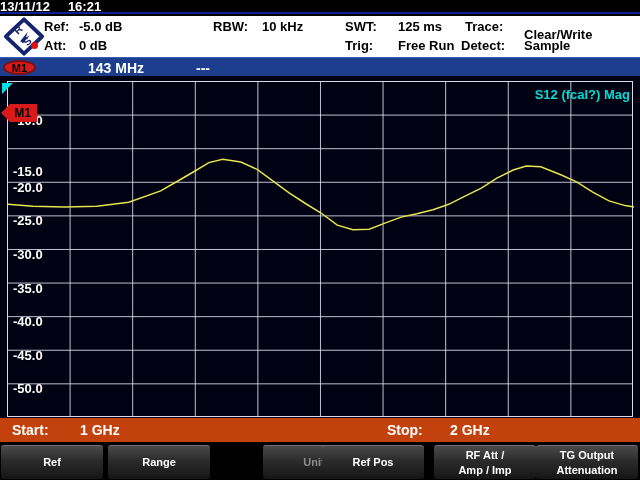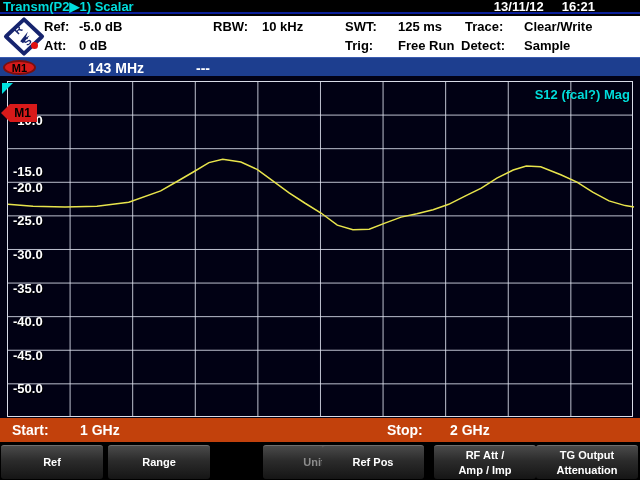--- a/index.html
+++ b/index.html
@@ -52,21 +52,20 @@
     font-weight:bold;font-size:11px;line-height:15px;white-space:pre-line;
     display:flex;align-items:center;justify-content:center;text-align:center;cursor:pointer;padding:0;}
   .softkey.disabled{color:#8c8c8c;margin-left:48px;}
 </style>
 </head>
 <body>
 
 <div id="screen">
 
   <div class="titlebar">
-    <span class="ttl">Transm(P2▶1) Scalar</span>
     <span class="dt">
       <span>13/11/12</span>
       <span>16:21</span>
     </span>
   </div>
 
   <div class="header">
     <svg class="logo" viewBox="0 0 44 42">
       <path d="M22 3 L41 21 L22 39 L3 21 Z" fill="#fff" stroke="#16246e" stroke-width="4" stroke-linejoin="round"></path>
       <text x="13" y="19" font-size="11" font-weight="bold" fill="#16246e" transform="rotate(-45 15 16)">R</text>
@@ -78,21 +77,21 @@
     <span class="hitem" style="left:79px;top:3px">-5.0 dB</span>
     <span class="hitem" style="left:44px;top:22px">Att:</span>
     <span class="hitem" style="left:79px;top:22px">0 dB</span>
     <span class="hitem" style="left:213px;top:3px">RBW:</span>
     <span class="hitem" style="left:262px;top:3px">10 kHz</span>
     <span class="hitem" style="left:345px;top:3px">SWT:</span>
     <span class="hitem" style="left:398px;top:3px">125 ms</span>
     <span class="hitem" style="left:345px;top:22px">Trig:</span>
     <span class="hitem" style="left:398px;top:22px">Free Run</span>
     <span class="hitem" style="left:465px;top:3px">Trace:</span>
-    <span class="hitem" style="left:524px;top:3px">Clear/Write</span>
+    <span class="hitem" style="left:524px;top:11px">Clear/Write</span>
     <span class="hitem" style="left:461px;top:22px">Detect:</span>
     <span class="hitem" style="left:524px;top:22px">Sample</span>
   </div>
 
   <div class="markerbar">
     <span class="m1badge">M1</span>
     <span class="mfreq">143 MHz</span>
     <span class="mlevel">---</span>
   </div>
 

